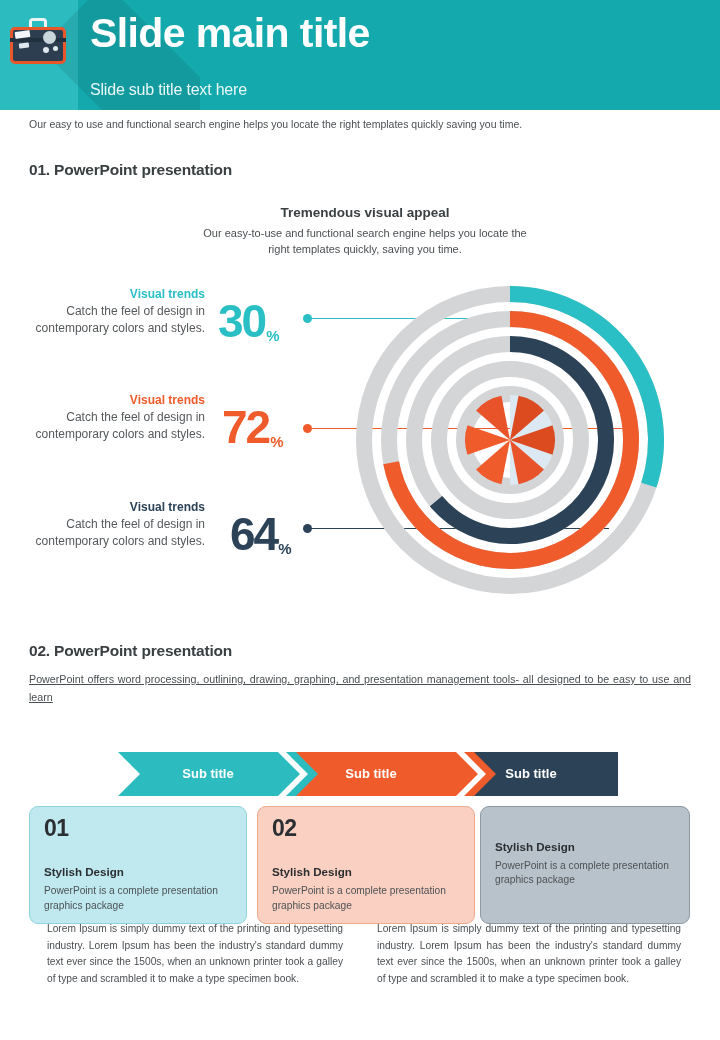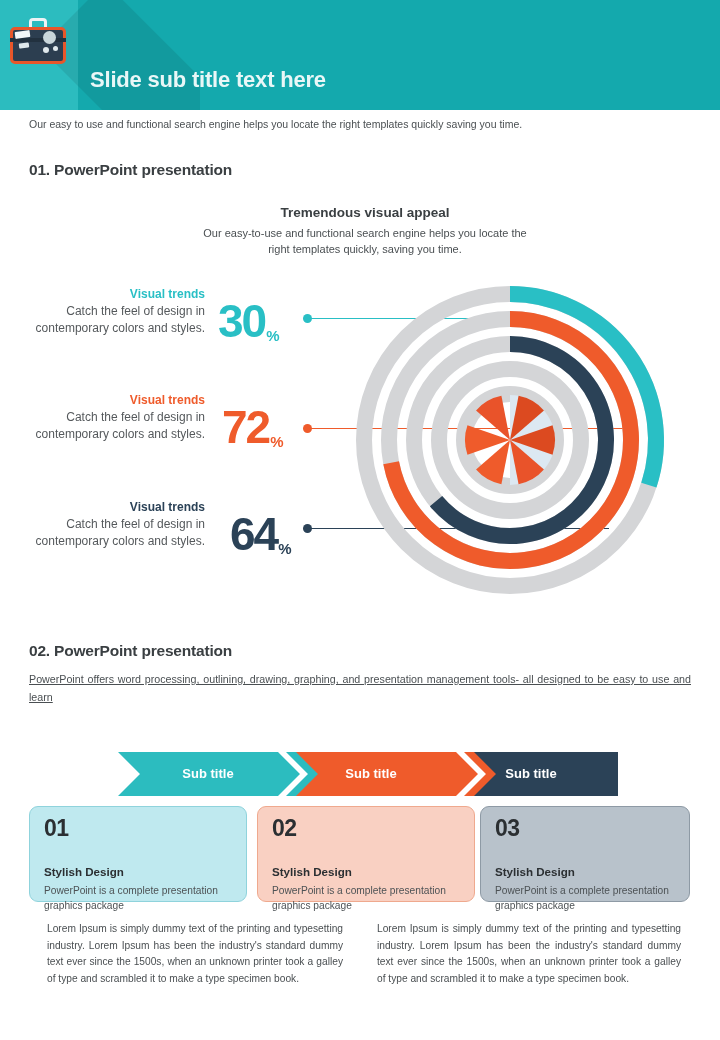--- a/index.html
+++ b/index.html
@@ -63,22 +63,22 @@
   }
   #brief .dot2{
     position:absolute;left:43px;top:28px;width:5px;height:5px;border-radius:50%;background:#dfe8ec;
   }
   #title{
     position:absolute;left:90px;top:12px;
     font-size:41px;font-weight:bold;color:#ffffff;letter-spacing:-0.6px;
     line-height:1.05;
   }
   #subtitle{
-    position:absolute;left:90px;top:67px;
-    font-size:22px;color:#e9f7f7;letter-spacing:-0.2px;font-weight:bold;
+    position:absolute;left:90px;top:81px;
+    font-size:16px;color:#e9f7f7;letter-spacing:-0.2px;
   }
 
   
   #lead{
     position:absolute;left:29px;top:117px;width:660px;
     font-size:10.5px;color:#4a4f52;line-height:1.5;
   }
 
   
   .sec-head{
@@ -136,21 +136,21 @@
   .chev-label{
     position:absolute;top:0;height:44px;line-height:44px;
     font-size:13px;font-weight:bold;color:#ffffff;text-align:center;
   }
   #chl0{left:30px;width:120px;}
   #chl1{left:193px;width:120px;}
   #chl2{left:353px;width:120px;}
 
   
   .card{
-    position:absolute;top:806px;height:96px;border-radius:9px;
+    position:absolute;top:806px;height:118px;border-radius:9px;
     box-sizing:border-box;padding:9px 14px 0 14px;
   }
   .card .c-num{font-size:23px;font-weight:bold;color:#2b2f32;letter-spacing:-0.5px;line-height:1.1;}
   .card .c-title{font-size:11.6px;font-weight:bold;color:#2b2f32;margin-top:24px;}
   .card .c-body{font-size:10.2px;color:#4d5255;margin-top:6px;line-height:1.4;}
   #card0{left:29px;width:218px;background:#bfe9ef;border:1px solid #8fd3dc;}
   #card1{left:257px;width:218px;background:#f9d0c2;border:1px solid #efa98e;}
   #card2{left:480px;width:210px;background:#b8c2cb;border:1px solid #8e9aa5;}
 
   .para{
@@ -173,20 +173,21 @@
     <span class="handle"></span>
     <span class="body"></span>
     <span class="band"></span>
     <span class="tag1"></span>
     <span class="tag2"></span>
     <span class="circ"></span>
     <span class="dot1"></span>
     <span class="dot2"></span>
   </div>
 
+  <div id="title">Slide main title</div>
   <div id="subtitle">Slide sub title text here</div>
 </div>
 
 <div id="lead">Our easy to use and functional search engine  helps you locate the right templates quickly saving you time.</div>
 
 <div class="sec-head" id="sec1-head">01. PowerPoint presentation</div>
 
 <div id="chart-title">Tremendous visual appeal</div>
 <div id="chart-sub">Our easy-to-use and functional search engine helps you locate the right templates quickly, saving you time.</div>
 
@@ -269,19 +270,18 @@
   <div class="c-num">01</div>
   <div class="c-title">Stylish Design</div>
   <div class="c-body">PowerPoint is a complete presentation graphics package</div>
 </div>
 <div class="card" id="card1" style="background: rgb(249, 208, 194); border-color: rgb(239, 169, 142);">
   <div class="c-num">02</div>
   <div class="c-title">Stylish Design</div>
   <div class="c-body">PowerPoint is a complete presentation graphics package</div>
 </div>
 <div class="card" id="card2" style="background: rgb(184, 194, 203); border-color: rgb(142, 154, 165);">
-  <div class="c-num">03</div>
   <div class="c-title">Stylish Design</div>
   <div class="c-body">PowerPoint is a complete presentation graphics package</div>
 </div>
 
 <div class="para" id="para0">Lorem Ipsum is simply dummy text of the printing and typesetting industry. Lorem Ipsum has been the industry's standard dummy text ever since the 1500s, when an unknown printer took a galley of type and scrambled it to make a type specimen book.</div>
 <div class="para" id="para1">Lorem Ipsum is simply dummy text of the printing and typesetting industry. Lorem Ipsum has been the industry's standard dummy text ever since the 1500s, when an unknown printer took a galley of type and scrambled it to make a type specimen book.</div>
 
 </body></html>

